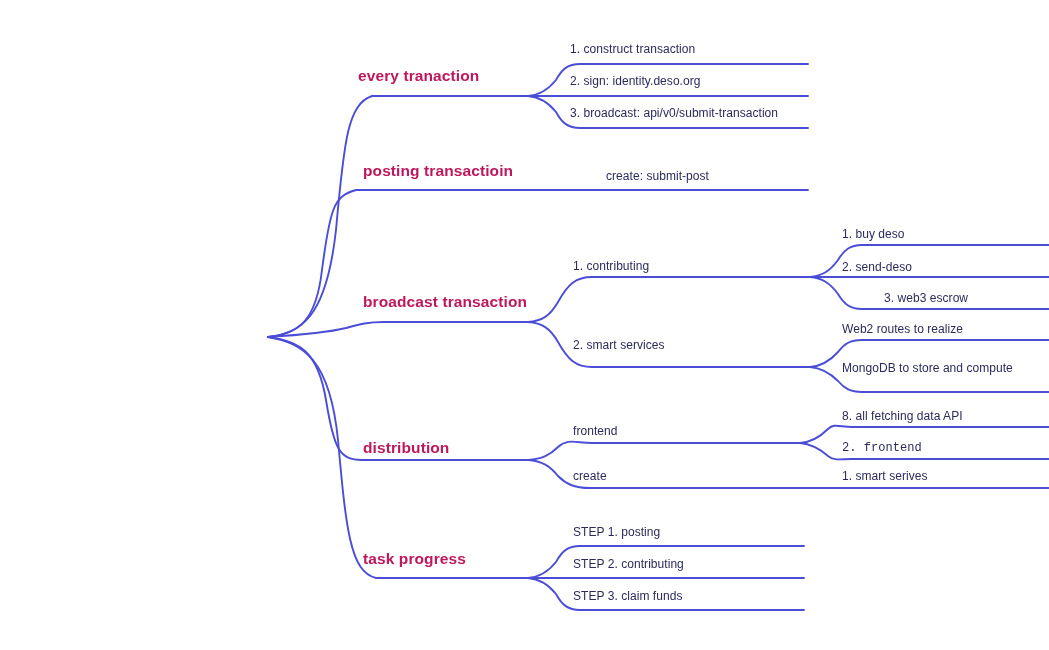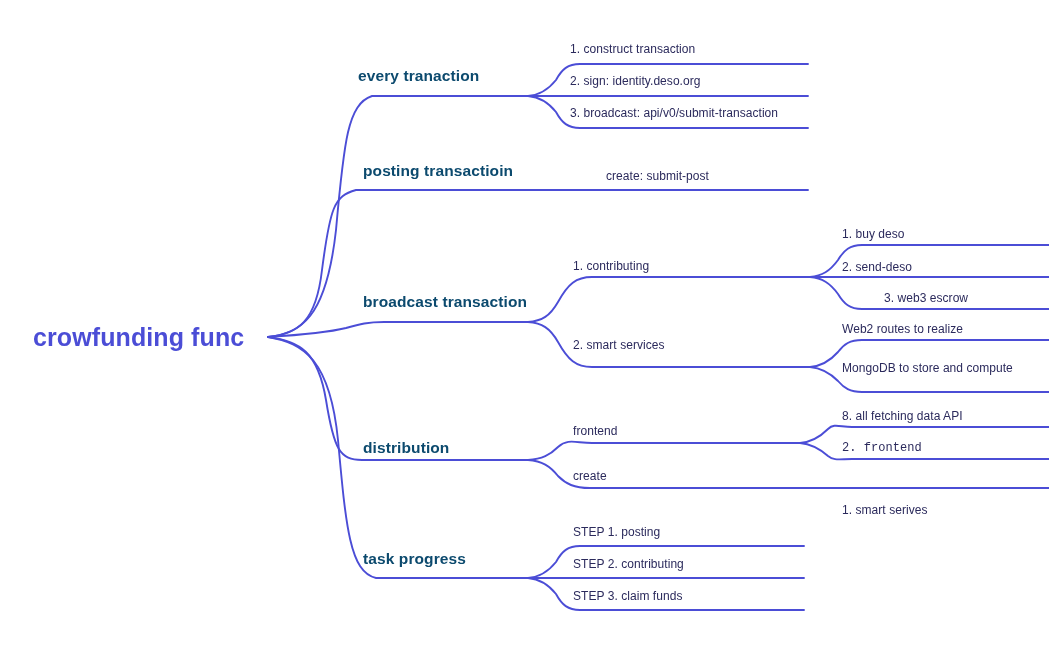--- a/index.html
+++ b/index.html
@@ -40,21 +40,21 @@
   .root-node {
     font-size: 25px;
     font-weight: bold;
     color: #4b4dd6;
     letter-spacing: 0.1px;
   }
 
   .branch-node {
     font-size: 15.5px;
     font-weight: bold;
-    color: #0c4a6e;
+    color: #be185d;
     letter-spacing: 0.1px;
   }
 
   .leaf-node {
     font-size: 12px;
     font-weight: normal;
     color: #2b2a5c;
     letter-spacing: 0.05px;
   }
 </style>
@@ -95,21 +95,20 @@
 
       <path d="M800,443 C812,442 820,437 828,429 C834,423 840,427 852,427 L1049,427"></path>
       <path d="M800,443 C812,444 820,449 828,456 C834,461 840,459 852,459 L1049,459"></path>
 
       <path d="M528,578 C540,577 548,572 556,562 C562,551 568,546 580,546 L804,546"></path>
       <path d="M528,578 L804,578"></path>
       <path d="M528,578 C540,579 548,584 556,594 C562,605 568,610 580,610 L804,610"></path>
     </g>
   </svg>
 
-  <div class="node root-node" style="left:33px; top:325px;">crowfunding func</div>
 
   <div class="node branch-node" style="left:358px; top:68px;">every tranaction</div>
 
   <div class="node leaf-node" style="left:570px; top:43px;">1. construct transaction</div>
   <div class="node leaf-node" style="left:570px; top:75px;">2. sign: identity.deso.org</div>
   <div class="node leaf-node" style="left:570px; top:107px;">3. broadcast: api/v0/submit-transaction</div>
 
   <div class="node branch-node" style="left:363px; top:163px;">posting transactioin</div>
 
   <div class="node leaf-node" style="left:573px; top:170px;padding-left:33px;">create: submit-post</div>
@@ -127,21 +126,21 @@
   <div class="node leaf-node" style="left:842px; top:362px;">MongoDB to store and compute</div>
 
   <div class="node branch-node" style="left:363px; top:440px;">distribution</div>
 
   <div class="node leaf-node" style="left:573px; top:425px;">frontend</div>
   <div class="node leaf-node" style="left:573px; top:470px;">create</div>
 
   <div class="node leaf-node" style="left:842px; top:410px;">8. all fetching data API</div>
   <div class="node leaf-node" style="left:842px; top:442px;font-family:Liberation Mono, monospace;">2. frontend</div>
 
-  <div class="node leaf-node" style="left:842px; top:470px;margin-top:34px;">1. smart serives</div>
+  <div class="node leaf-node" style="left:842px; top:470px;">1. smart serives</div>
 
   <div class="node branch-node" style="left:363px; top:551px;">task progress</div>
 
   <div class="node leaf-node" style="left:573px; top:526px;">STEP 1. posting</div>
   <div class="node leaf-node" style="left:573px; top:558px;">STEP 2. contributing</div>
   <div class="node leaf-node" style="left:573px; top:590px;">STEP 3. claim funds</div>
 
 </div>
 
 </body></html>

